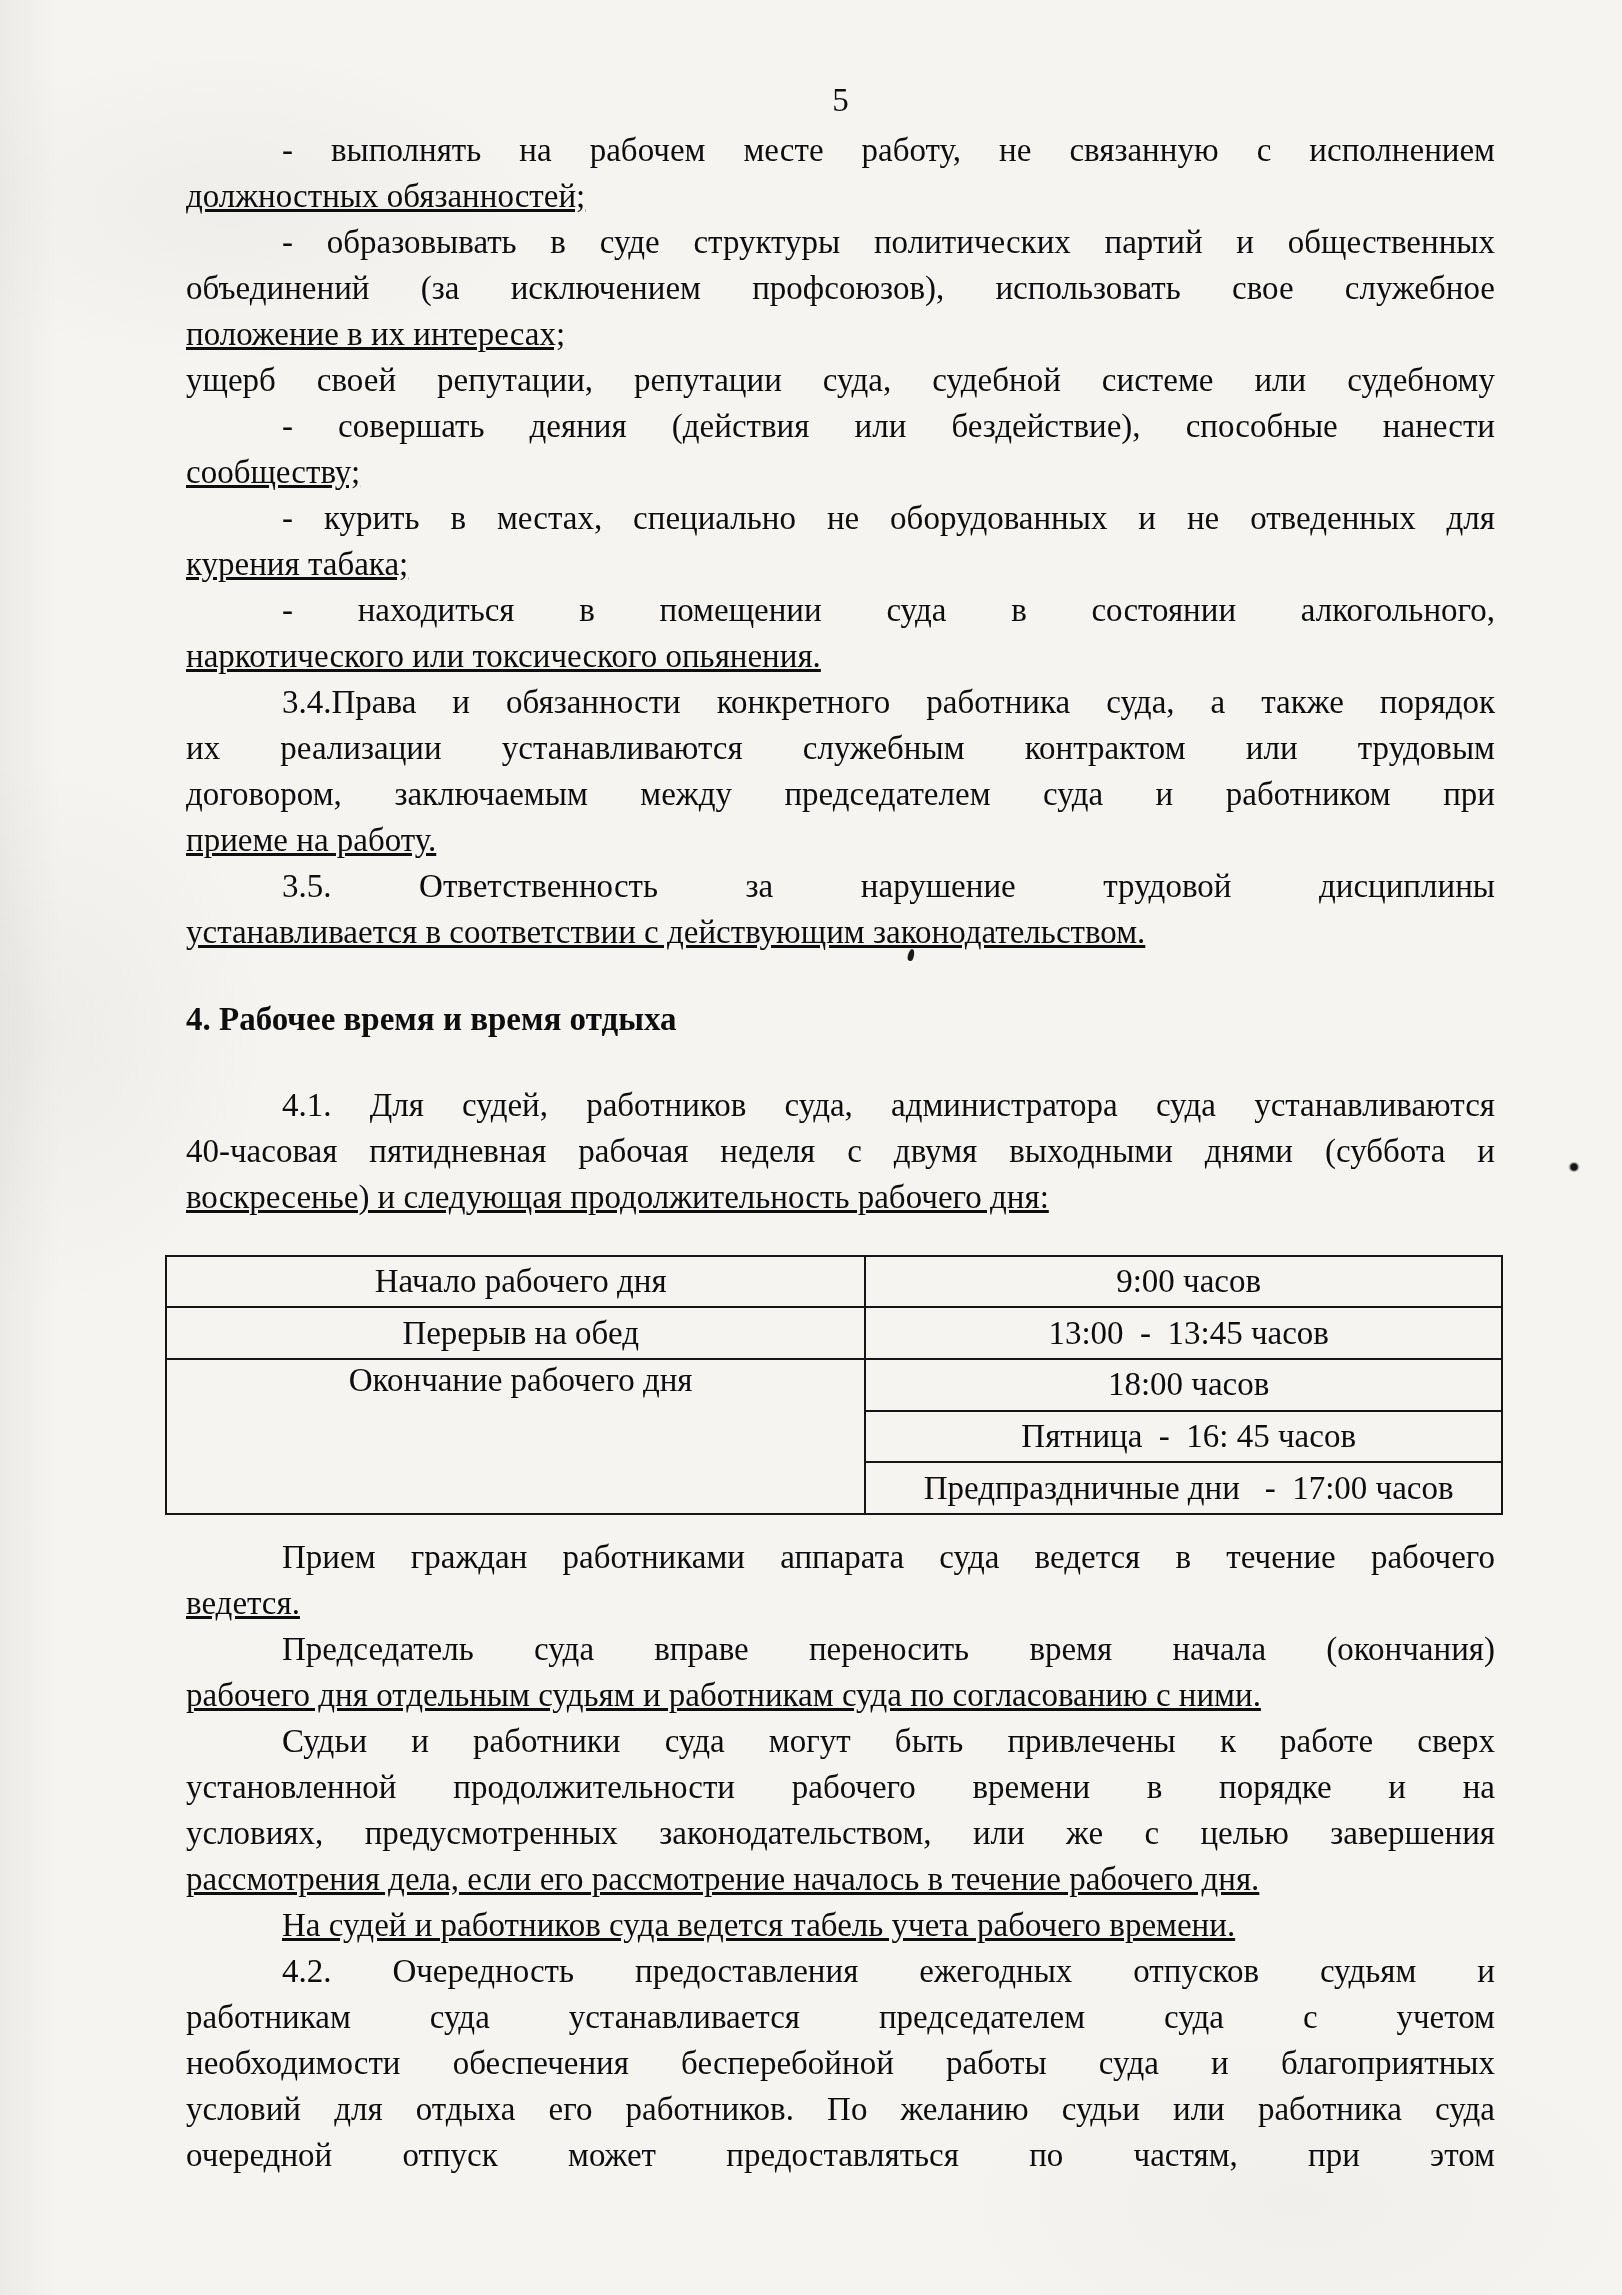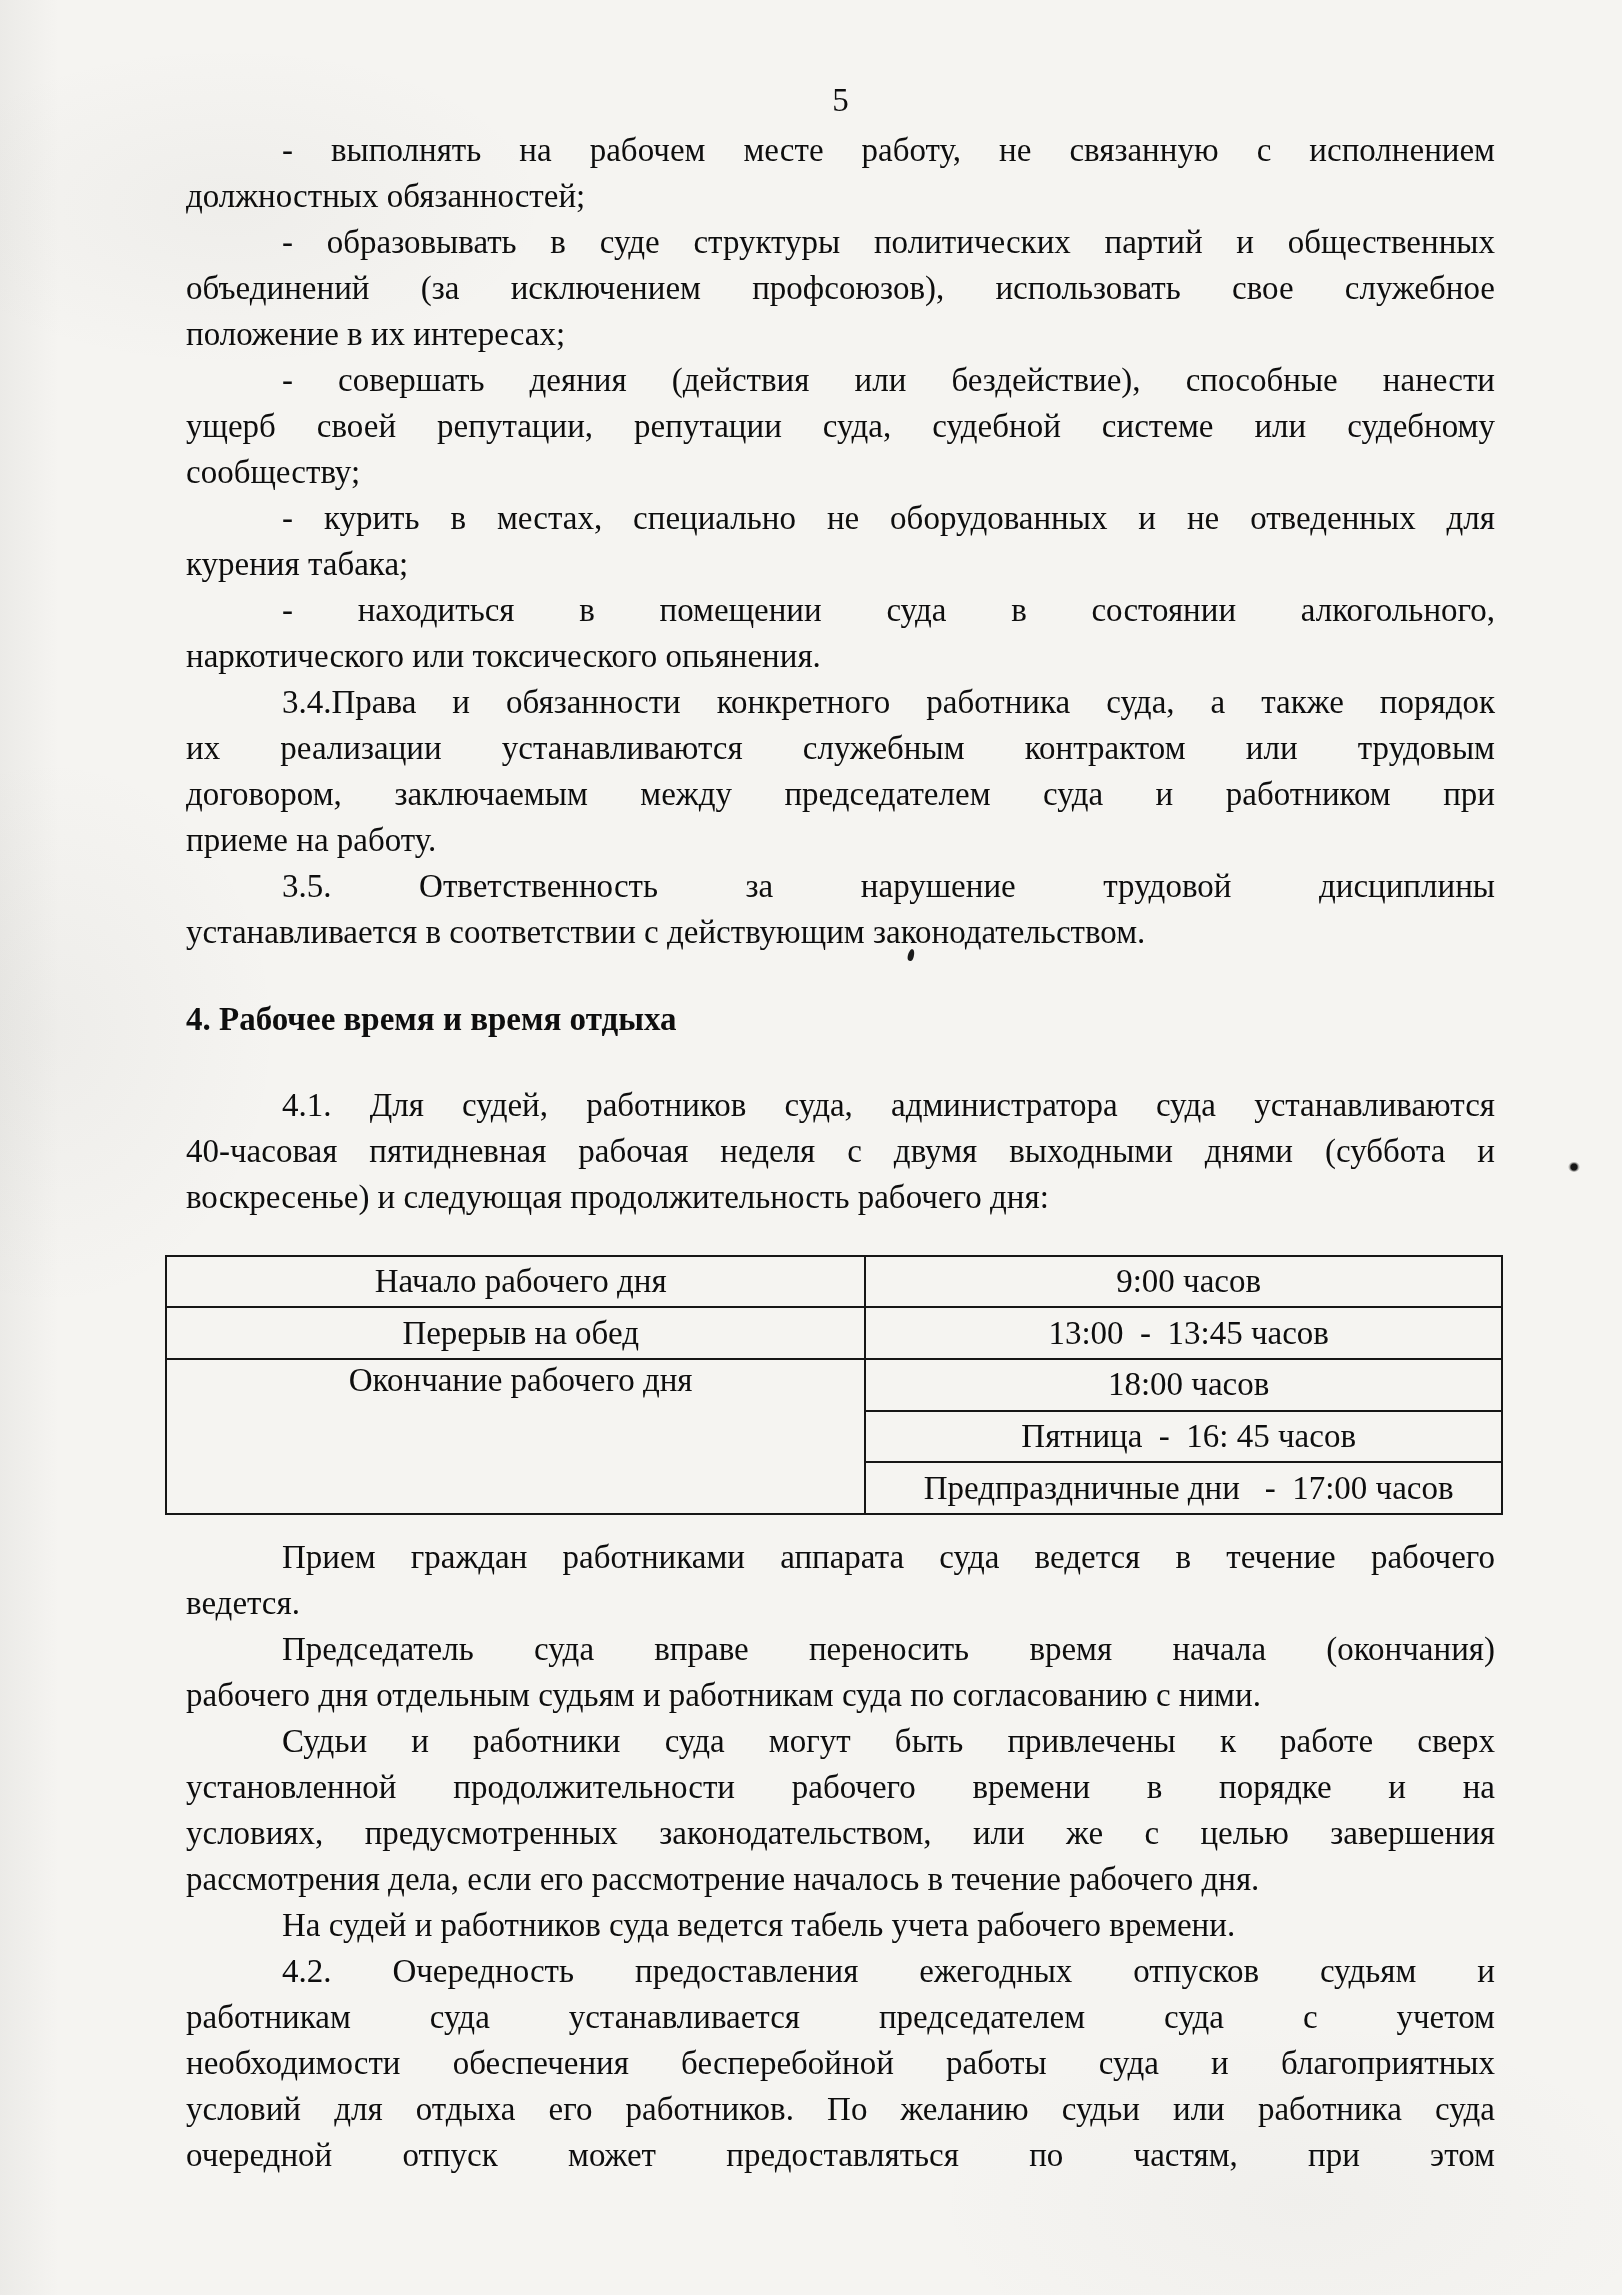--- a/index.html
+++ b/index.html
@@ -32,21 +32,21 @@
   .content {
     margin: 0 128px 0 186px; 
   }
   .para { margin: 0; }
   .line {
     text-align: justify;
     text-align-last: justify;
     min-height: 46px;
   }
   .line.first { text-indent: 96px; }
-  .line.last { text-align-last: left; }
+  .line.last { text-align-last: left; text-decoration: underline; }
   .heading {
     font-size: 33px;
     line-height: 46px;
     font-weight: bold;
     text-align: left;
     margin: 41px 0 40px 0;
   }
   table.schedule {
     border-collapse: collapse;
     table-layout: fixed;
@@ -93,22 +93,22 @@
         <div class="para">
           <div class="line first">- выполнять на рабочем месте работу, не связанную с исполнением</div>
           <div class="line last">должностных обязанностей;</div>
         </div>
         <div class="para">
           <div class="line first">- образовывать в суде структуры политических партий и общественных</div>
           <div class="line">объединений (за исключением профсоюзов), использовать свое служебное</div>
           <div class="line last">положение в их интересах;</div>
         </div>
         <div class="para">
+          <div class="line">ущерб своей репутации, репутации суда, судебной системе или судебному</div>
           <div class="line first">- совершать деяния (действия или бездействие), способные нанести</div>
-          <div class="line">ущерб своей репутации, репутации суда, судебной системе или судебному</div>
           <div class="line last">сообществу;</div>
         </div>
         <div class="para">
           <div class="line first">- курить в местах, специально не оборудованных и не отведенных для</div>
           <div class="line last">курения табака;</div>
         </div>
         <div class="para">
           <div class="line first">- находиться в помещении суда в состоянии алкогольного,</div>
           <div class="line last">наркотического или токсического опьянения.</div>
         </div>

